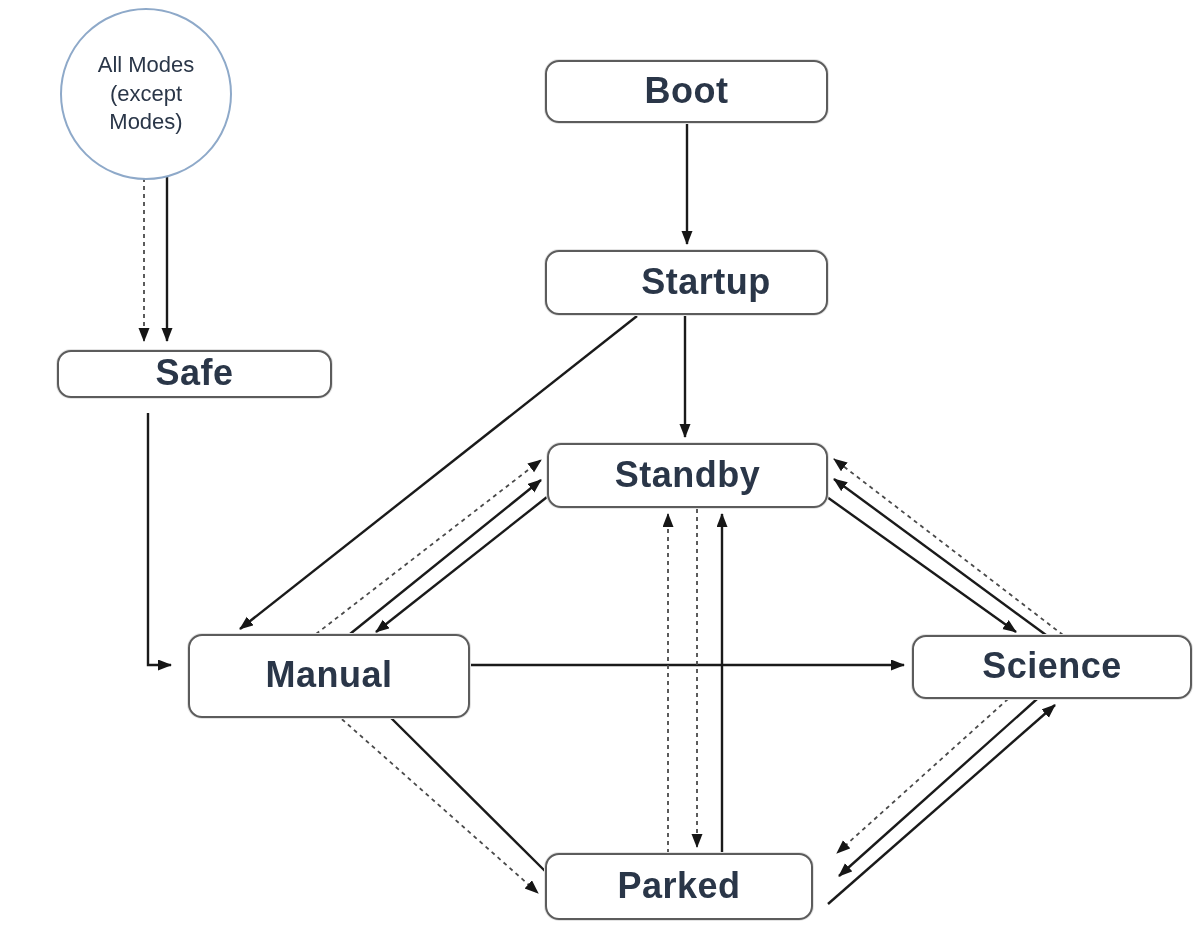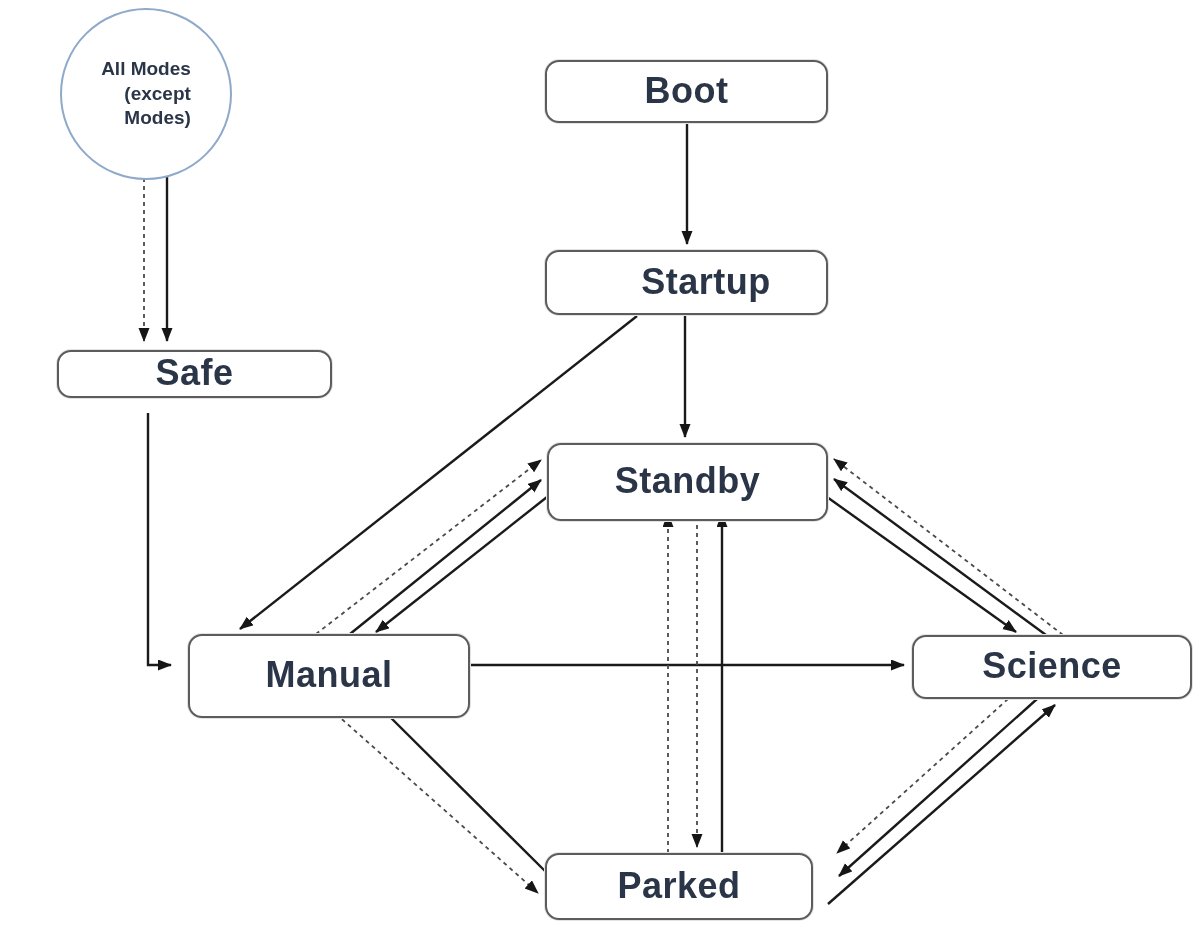--- a/index.html
+++ b/index.html
@@ -36,27 +36,27 @@
   .node.ellipse{
     border:2px solid var(--ellipse-border);
     border-radius:50%;
   }
   .label{
     font-size:36px;font-weight:600;color:var(--text);
     letter-spacing:.5px;line-height:1;
     transform:translateY(-1px);
   }
   .ellipse-label{
-    font-size:19px;font-weight:700;color:var(--text);
-    text-align:right;line-height:1.3;
+    font-size:22px;font-weight:400;color:var(--text);
+    text-align:center;line-height:1.3;
   }
   #n-all_modes{left:60px;top:8px;width:172px;height:172px;}
   #n-boot{left:545px;top:60px;width:283px;height:63px;}
   #n-startup{left:545px;top:250px;width:283px;height:65px;padding-left:39px;}
-  #n-standby{left:547px;top:443px;width:281px;height:78px;}
+  #n-standby{left:547px;top:443px;width:281px;height:65px;}
   #n-safe{left:10px;top:350px;width:275px;height:48px;margin-left:47px;}
   #n-manual{left:188px;top:634px;width:282px;height:84px;}
   #n-science{left:912px;top:635px;width:280px;height:64px;}
   #n-parked{left:545px;top:853px;width:268px;height:67px;}
 </style>
 </head>
 <body>
 
 <div class="canvas">
 

